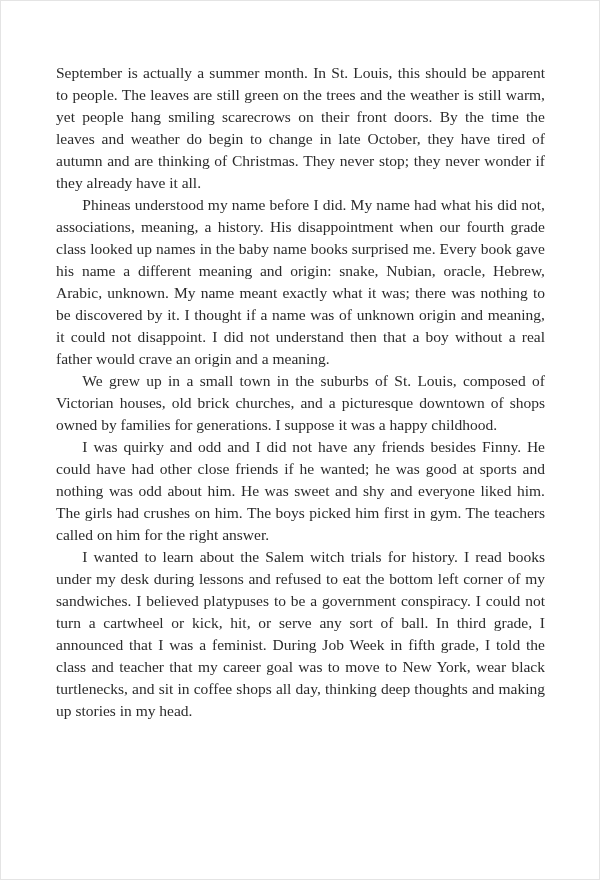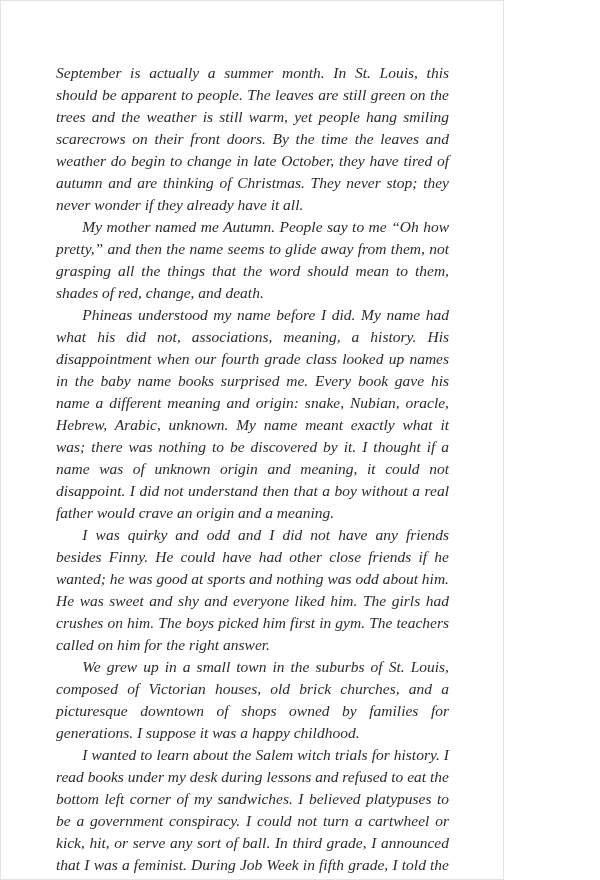--- a/index.html
+++ b/index.html
@@ -2,27 +2,26 @@
 <html><head>
 <meta charset="utf-8">
 <style>
   html, body {
     margin: 0;
     padding: 0;
     background: #ffffff;
   }
   .page {
     box-sizing: border-box;
-    width: 504px;
+    width: 600px;
     height: 880px;
     background: #ffffff;
     border: 1px solid #e4e4e4;
     padding: 61px 54px 40px 55px;
     overflow: hidden;
-    font-style: italic;
   }
   .page-text {
     font-family: "Liberation Serif", "DejaVu Serif", serif;
     font-size: 15.5px;
     line-height: 1.42;
     color: #2b2b2b;
     text-align: justify;
   }
   .page-text p {
     margin: 0;
@@ -31,19 +30,18 @@
   .page-text p + p {
     text-indent: 1.7em;
   }
 </style>
 </head>
 <body>
 
 <div class="page">
   <div class="page-text">
     <p>September is actually a summer month. In St. Louis, this should be apparent to people. The leaves are still green on the trees and the weather is still warm, yet people hang smiling scarecrows on their front doors. By the time the leaves and weather do begin to change in late October, they have tired of autumn and are thinking of Christmas. They never stop; they never wonder if they already have it all.</p>
-    <p>My mother named me Autumn. People say to me “Oh how pretty,” and then the name seems to glide away from them, not grasping all the things that the word should mean to them, shades of red, change, and death.</p>
     <p>Phineas understood my name before I did. My name had what his did not, associations, meaning, a history. His disappointment when our fourth grade class looked up names in the baby name books surprised me. Every book gave his name a different meaning and origin: snake, Nubian, oracle, Hebrew, Arabic, unknown. My name meant exactly what it was; there was nothing to be discovered by it. I thought if a name was of unknown origin and meaning, it could not disappoint. I did not understand then that a boy without a real father would crave an origin and a meaning.</p>
+    <p>We grew up in a small town in the suburbs of St. Louis, composed of Victorian houses, old brick churches, and a picturesque downtown of shops owned by families for generations. I suppose it was a happy childhood.</p>
     <p>I was quirky and odd and I did not have any friends besides Finny. He could have had other close friends if he wanted; he was good at sports and nothing was odd about him. He was sweet and shy and everyone liked him. The girls had crushes on him. The boys picked him first in gym. The teachers called on him for the right answer.</p>
-    <p>We grew up in a small town in the suburbs of St. Louis, composed of Victorian houses, old brick churches, and a picturesque downtown of shops owned by families for generations. I suppose it was a happy childhood.</p>
     <p>I wanted to learn about the Salem witch trials for history. I read books under my desk during lessons and refused to eat the bottom left corner of my sandwiches. I believed platypuses to be a government conspiracy. I could not turn a cartwheel or kick, hit, or serve any sort of ball. In third grade, I announced that I was a feminist. During Job Week in fifth grade, I told the class and teacher that my career goal was to move to New York, wear black turtlenecks, and sit in coffee shops all day, thinking deep thoughts and making up stories in my head.</p>
   </div>
 </div>
 
 </body></html>

